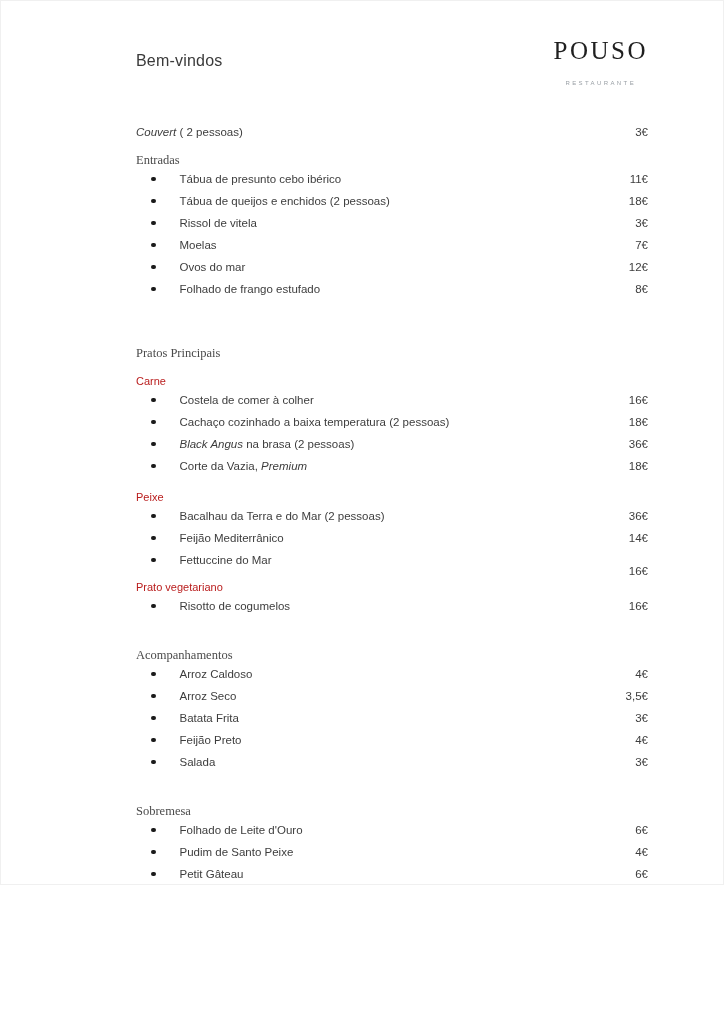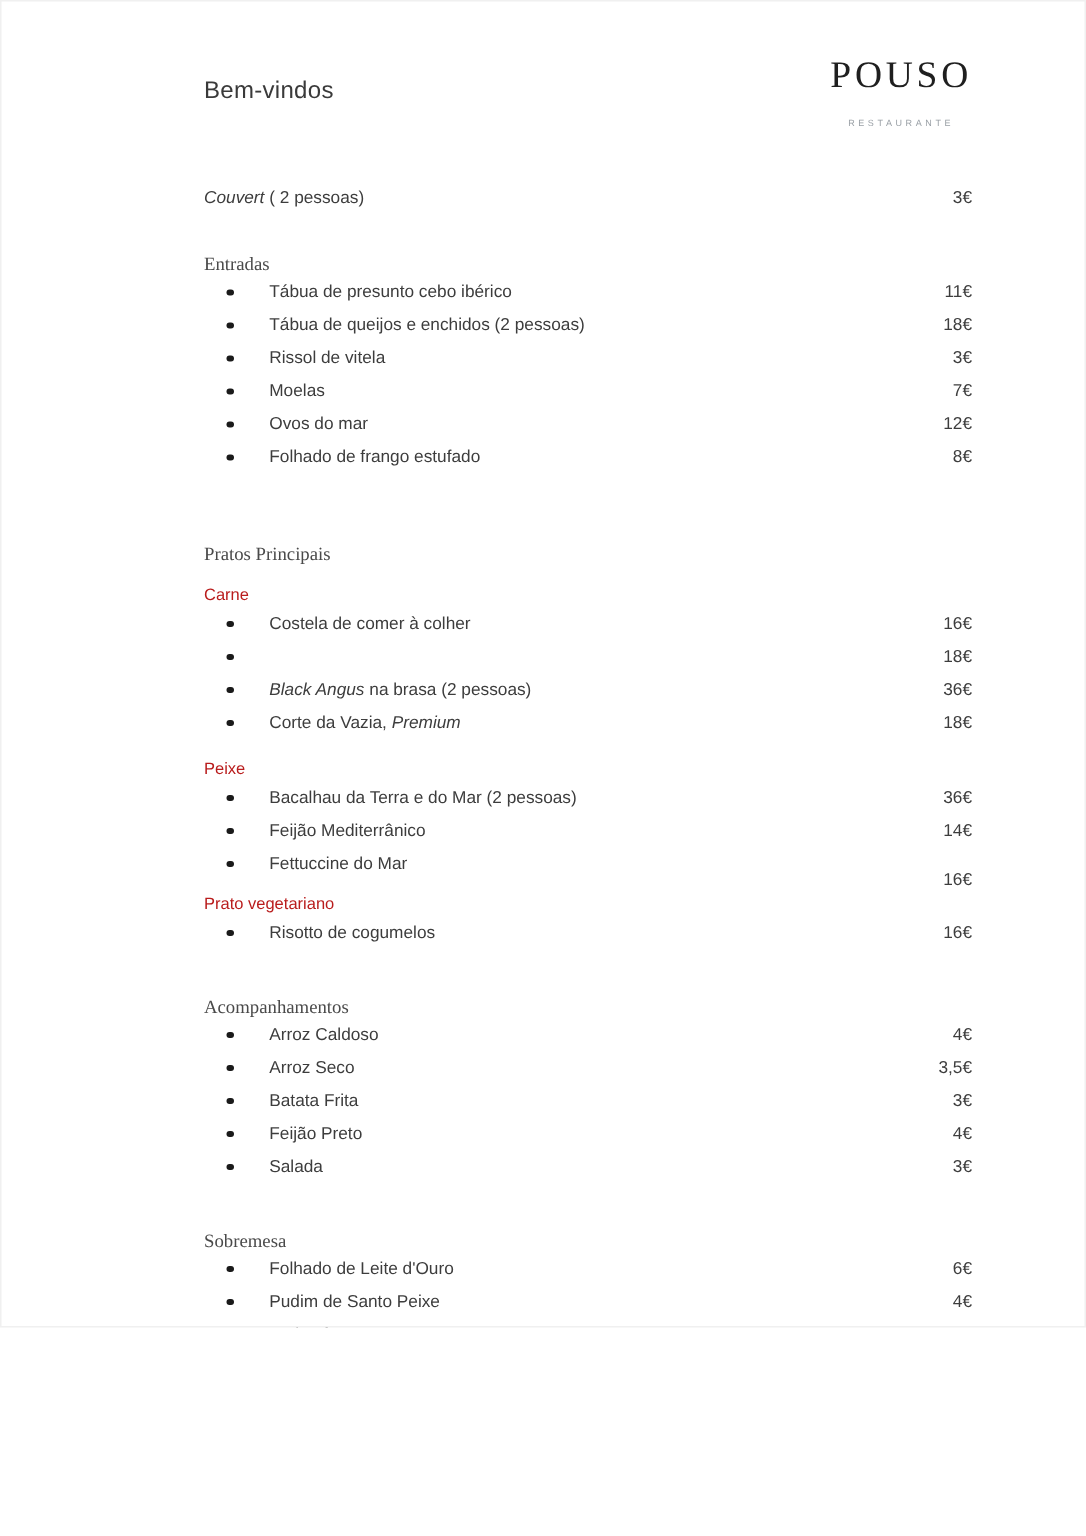--- a/index.html
+++ b/index.html
@@ -50,21 +50,21 @@
   }
   .couvert-line .item-price { margin-left: auto; }
   .section-heading {
     font-family: "Liberation Serif", "DejaVu Serif", serif;
     font-size: 12.5px;
     color: #4a4a4a;
     line-height: 16px;
     margin-top: 30px;
     font-weight: 400;
   }
-  .section-heading.first { margin-top: 28px; }
+  .section-heading.first { margin-top: 12px; }
   .section-heading.extra-gap { margin-top: 45px; }
   .group-subheading {
     font-size: 11px;
     color: #b91c1c;
     line-height: 16px;
     margin-top: 12px;
   }
   .group-subheading.extra-gap { margin-top: 8px; }
   .item-list { }
   .menu-item {
@@ -142,20 +142,21 @@
       <div class="section-heading extra-gap">Pratos Principais</div>
       <div class="group-subheading">Carne</div>
       <div class="item-list">
         <div class="menu-item">
           <span class="bullet"></span>
           <span class="item-name"><span>Costela de comer à colher</span></span>
           <span class="item-price">16€</span>
         </div>
         <div class="menu-item">
           <span class="bullet"></span>
+          <span class="item-name"><span>Cachaço cozinhado a baixa temperatura (2 pessoas)</span></span>
           <span class="item-price">18€</span>
         </div>
         <div class="menu-item">
           <span class="bullet"></span>
           <span class="item-name"><i>Black Angus</i><span> na brasa (2 pessoas)</span></span>
           <span class="item-price">36€</span>
         </div>
         <div class="menu-item">
           <span class="bullet"></span>
           <span class="item-name"><span>Corte da Vazia, </span><i>Premium</i></span>

